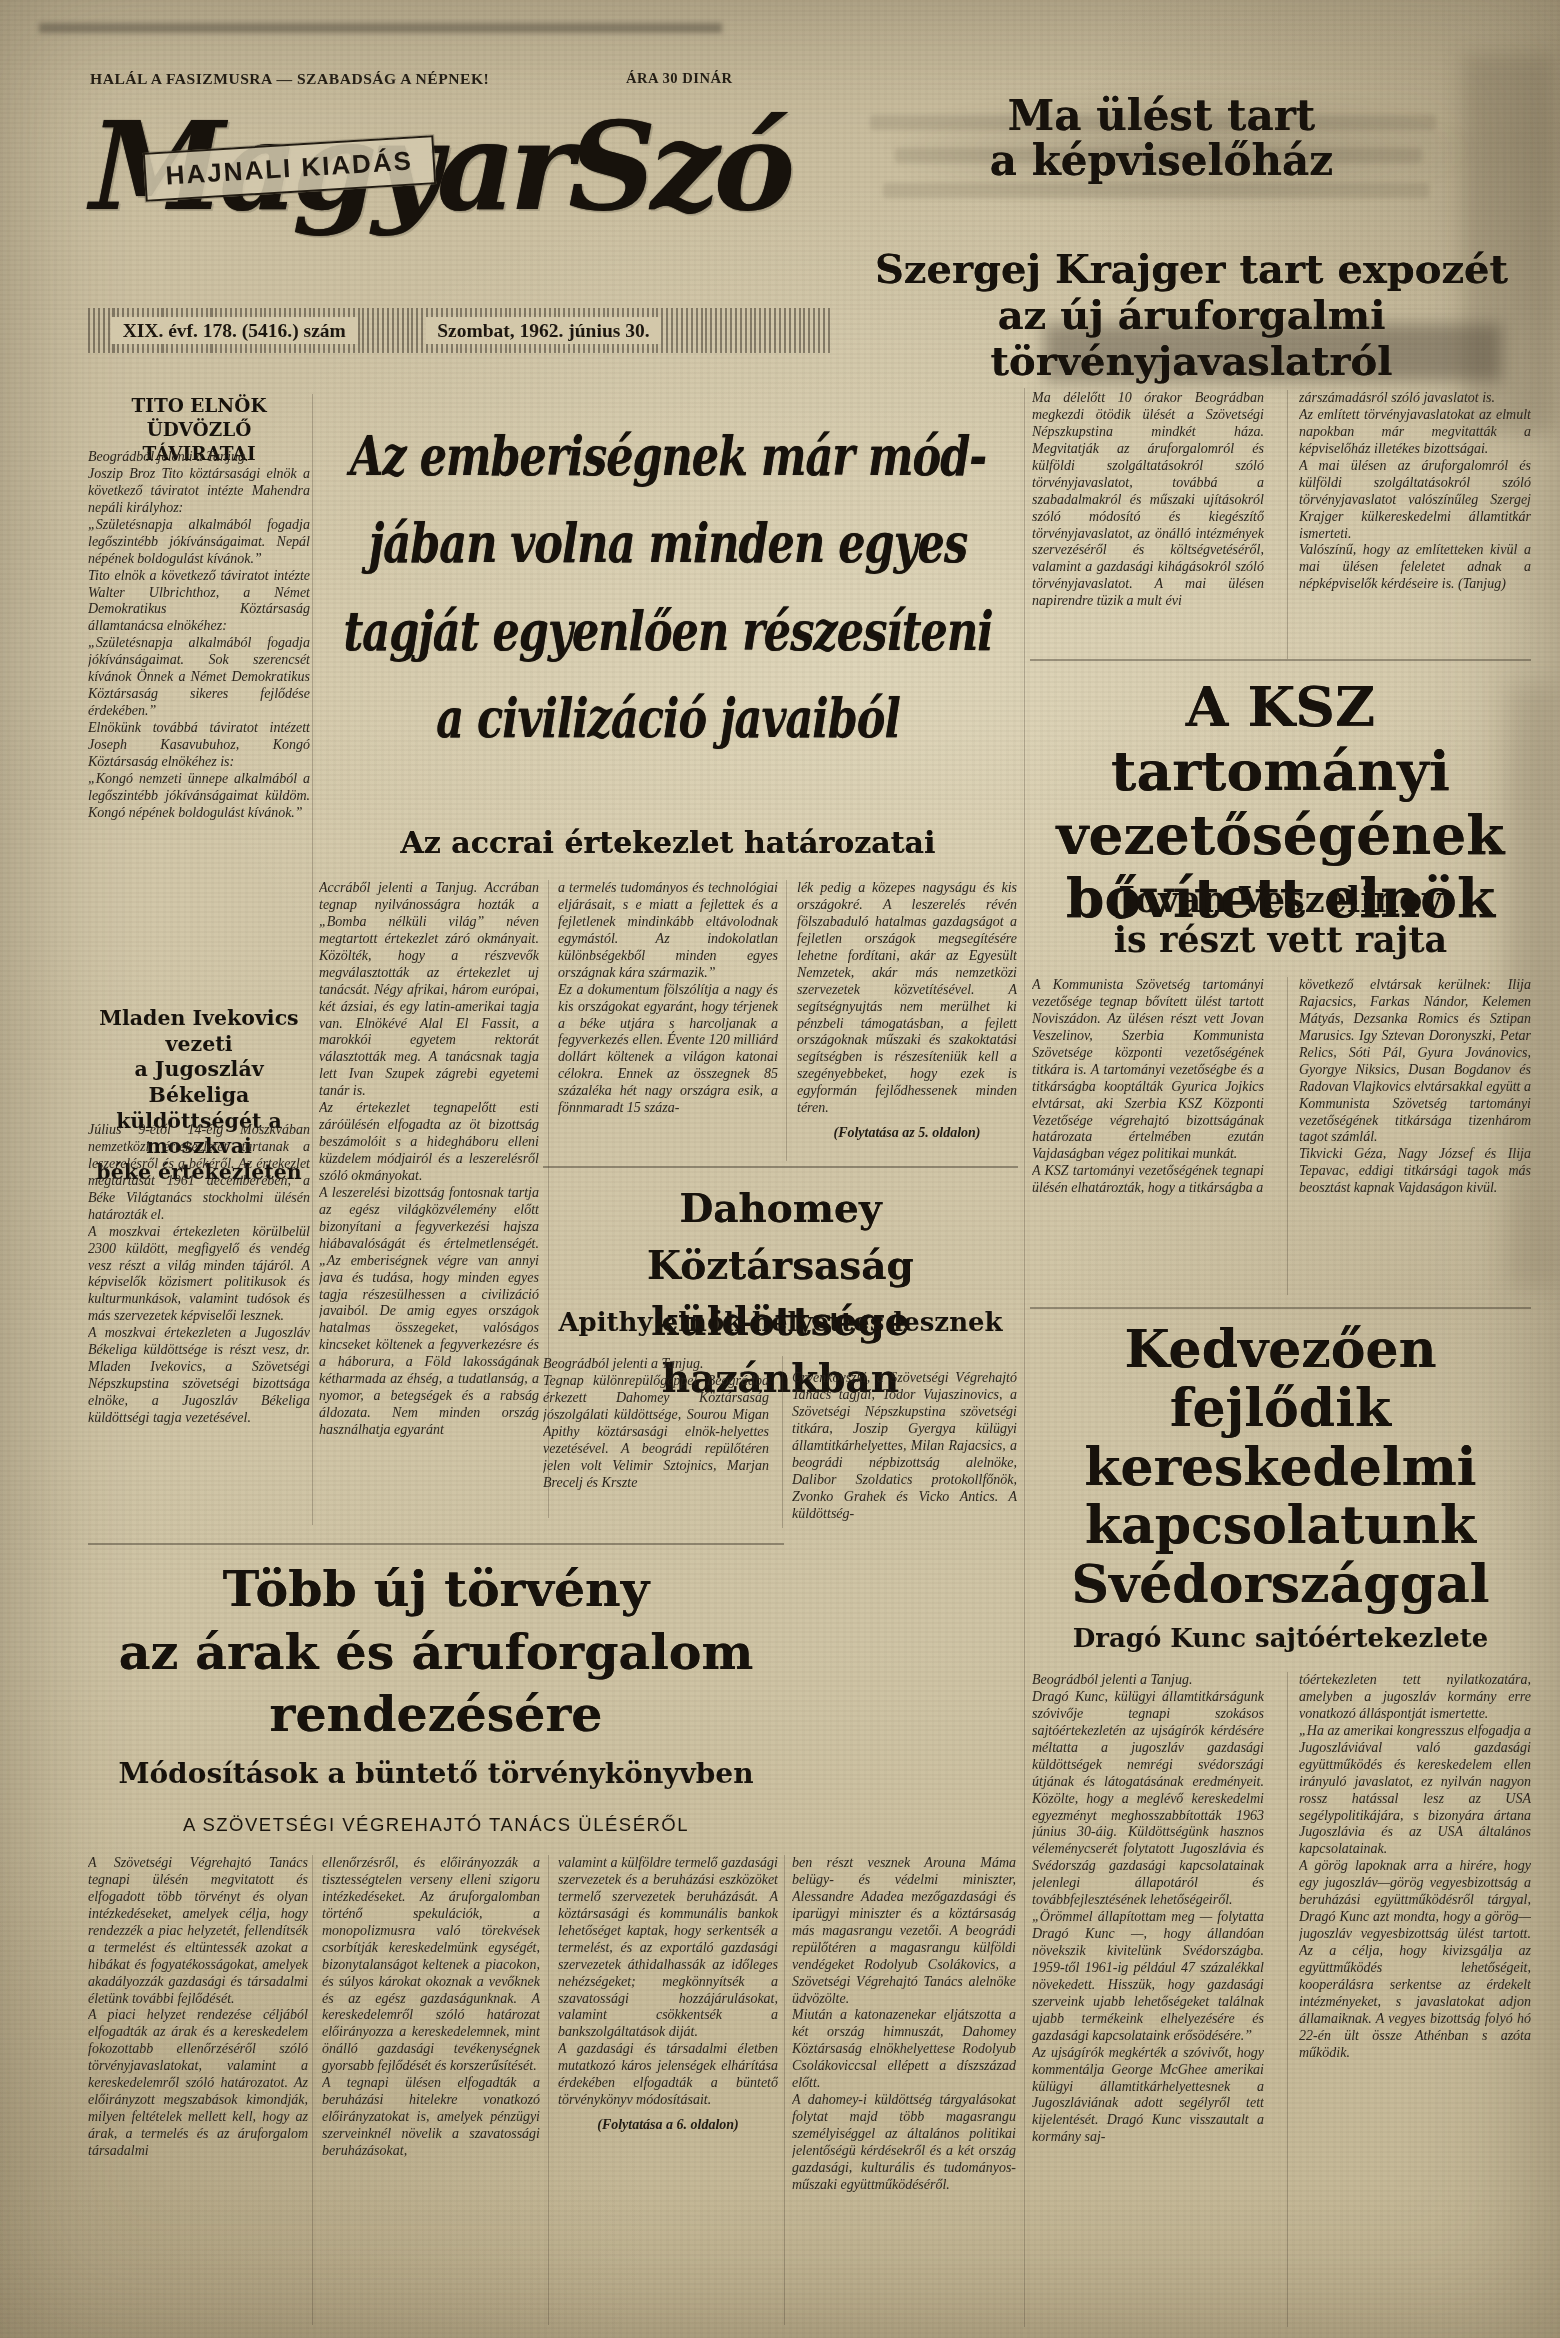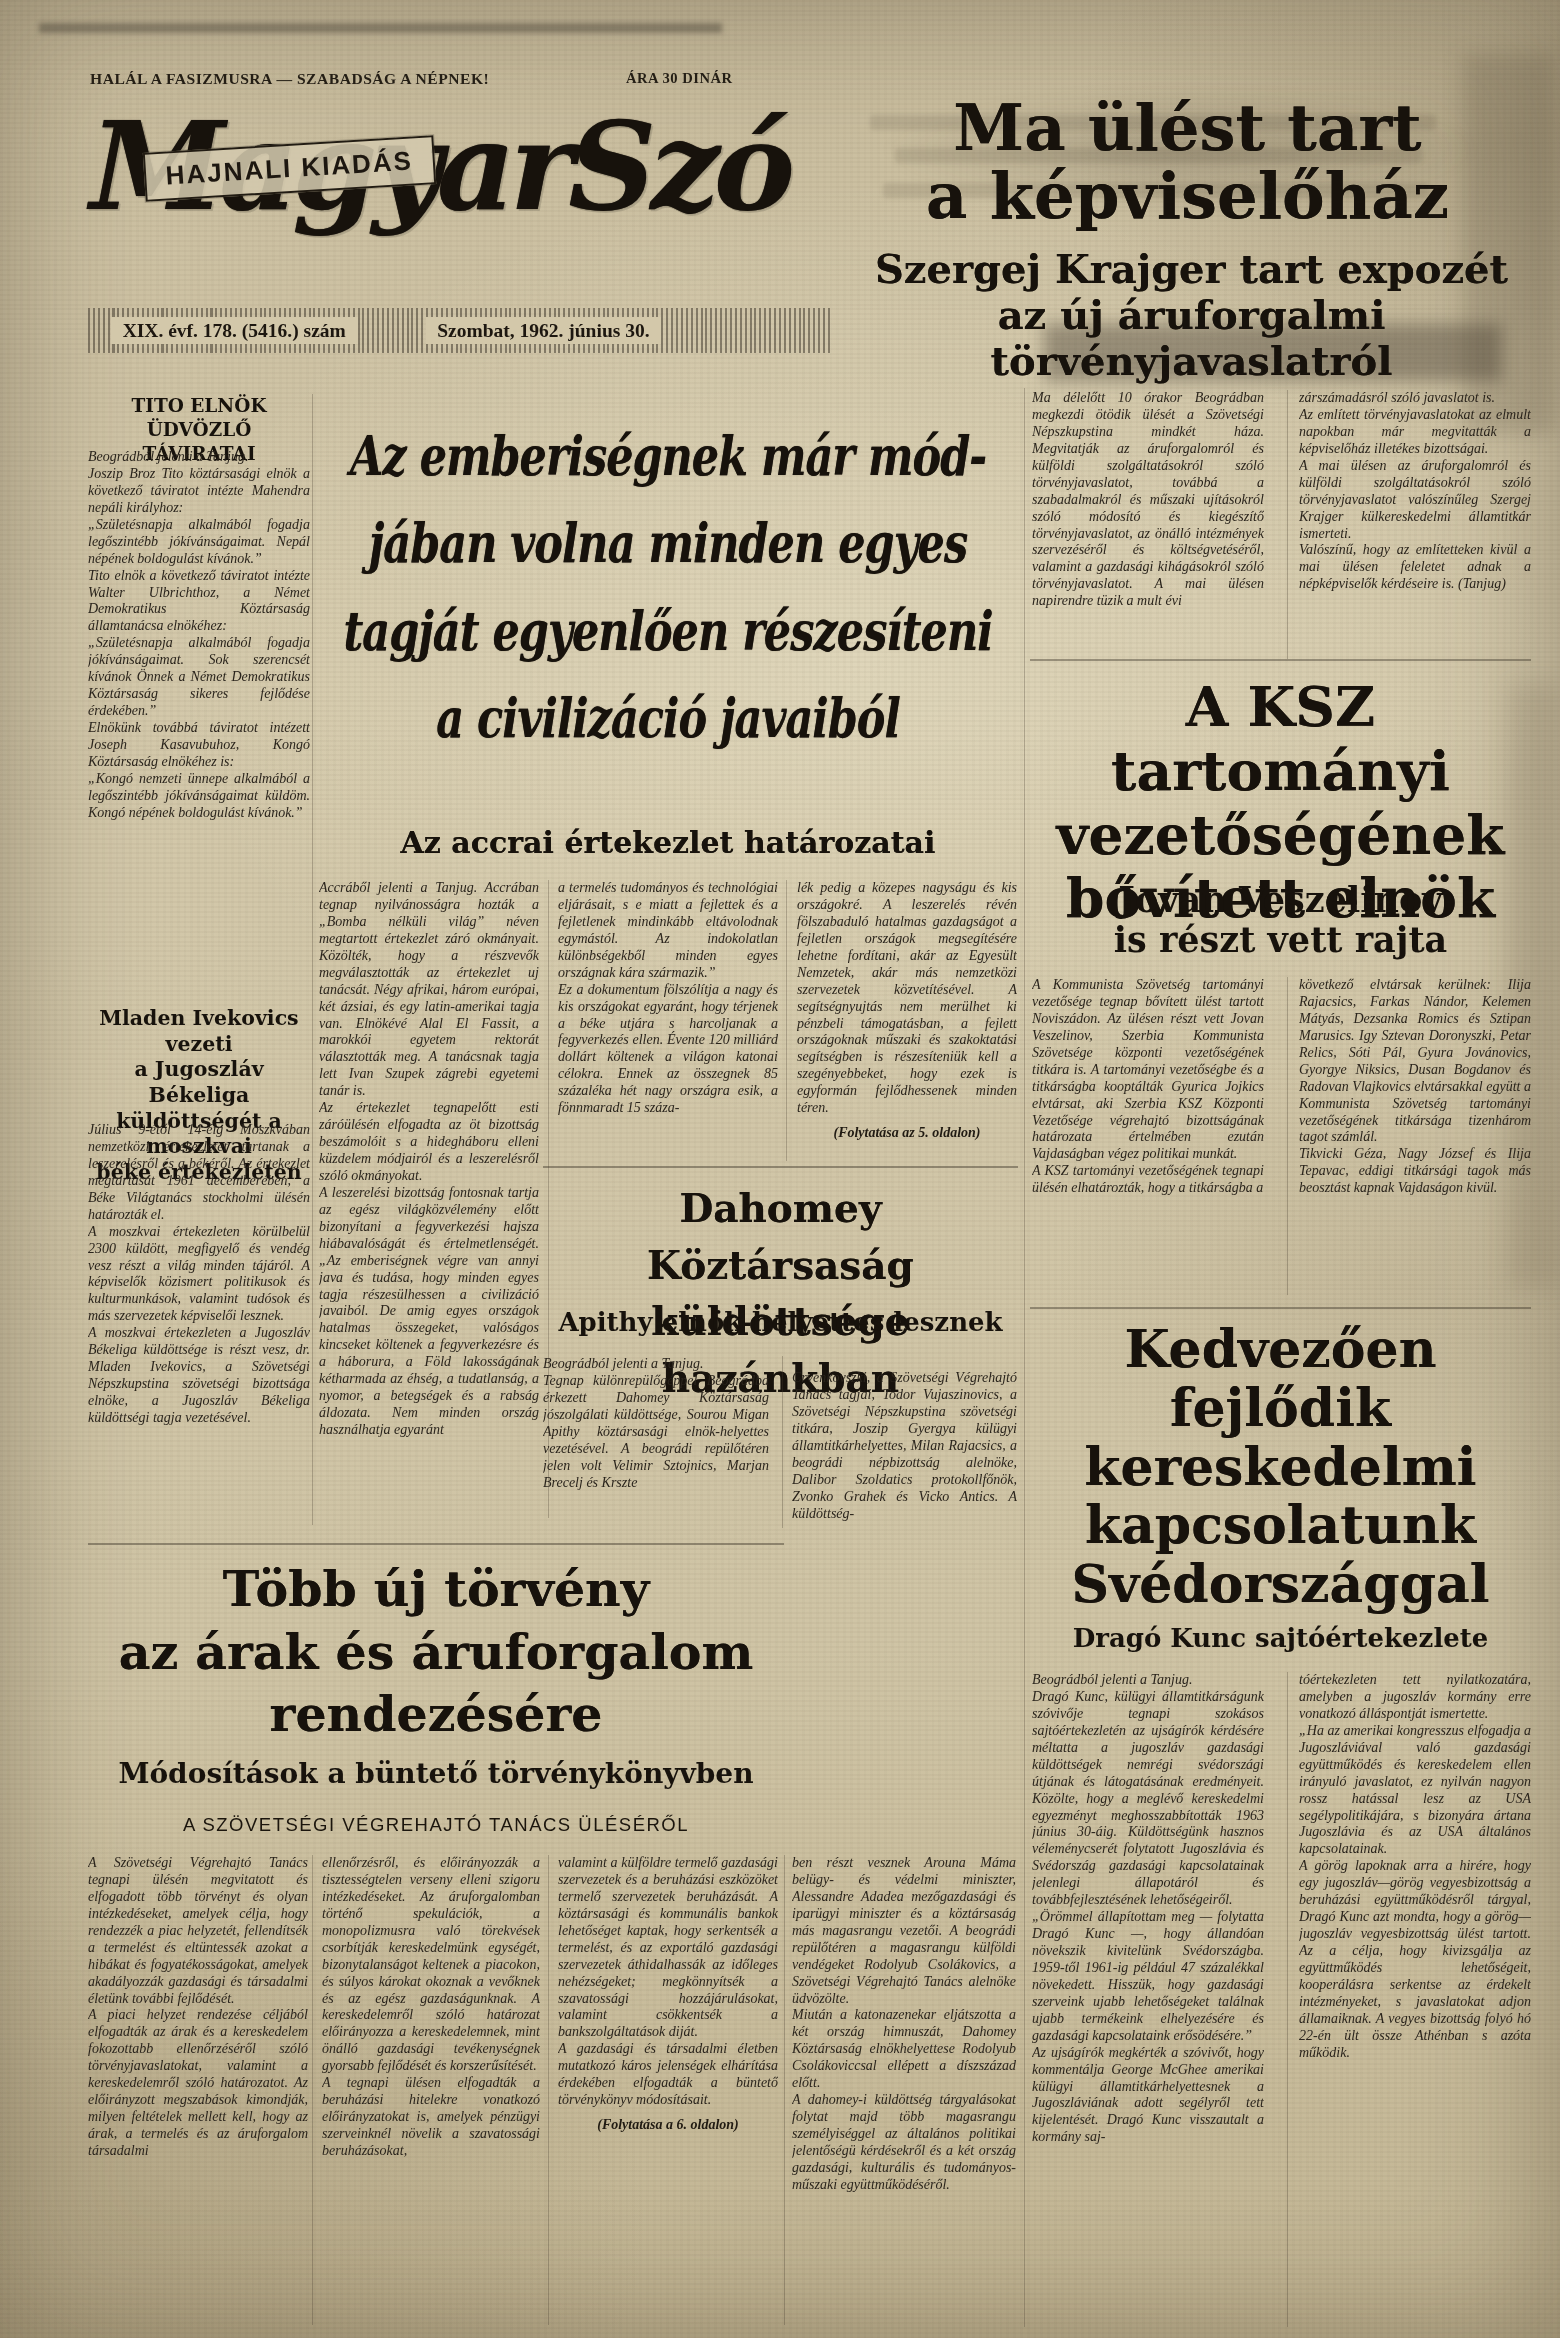--- a/index.html
+++ b/index.html
@@ -63,21 +63,21 @@
   <div class="abs topbar-text" style="left:90px;top:70px;">HALÁL A FASIZMUSRA — SZABADSÁG A NÉPNEK!</div>
   <div class="abs topbar-text" style="left:626px;top:70px;font-size:14.6px;">ÁRA 30 DINÁR</div>
 
   <div class="abs logo" style="left:90px;top:105px;">MagyarSzó</div>
   <div class="abs badge" style="left:144px;top:144px;">HAJNALI KIADÁS</div>
   <div class="abs issue-bar" style="left:88px;top:308px;width:720px;">
     <span>XIX. évf. 178. (5416.) szám</span>
     <span>Szombat, 1962. június 30.</span>
   </div>
 
-  <div class="abs headline ink" style="left:846px;top:94px;width:683px;font-size:64px;line-height:1.06;">Ma ülést tart
+  <div class="abs headline ink" style="left:820px;top:94px;width:683px;font-size:42px;line-height:1.06;">Ma ülést tart
 a képviselőház</div>
   <div class="abs headline ink" style="left:850px;top:246px;width:683px;font-size:40px;line-height:1.15;">Szergej Krajger tart expozét
 az új áruforgalmi
 törvényjavaslatról</div>
 
   <div class="col" style="left:1032px;top:390px;width:232px;height:271px;">
     <div class="body-text">Ma délelőtt 10 órakor Beográdban megkezdi ötödik ülését a Szövetségi Népszkupstina mindkét háza. Megvitatják az áruforgalomról és külföldi szolgáltatásokról szóló törvényjavaslatot, továbbá a szabadalmakról és műszaki ujításokról szóló módosító és kiegészítő törvényjavaslatot, az önálló intézmények szervezéséről és költségvetéséről, valamint a gazdasági kihágásokról szóló törvényjavaslatot. A mai ülésen napirendre tüzik a mult évi</div>
   </div>
   <div class="col" style="left:1299px;top:390px;width:232px;height:271px;">
     <div class="body-text">zárszámadásról szóló javaslatot is.

